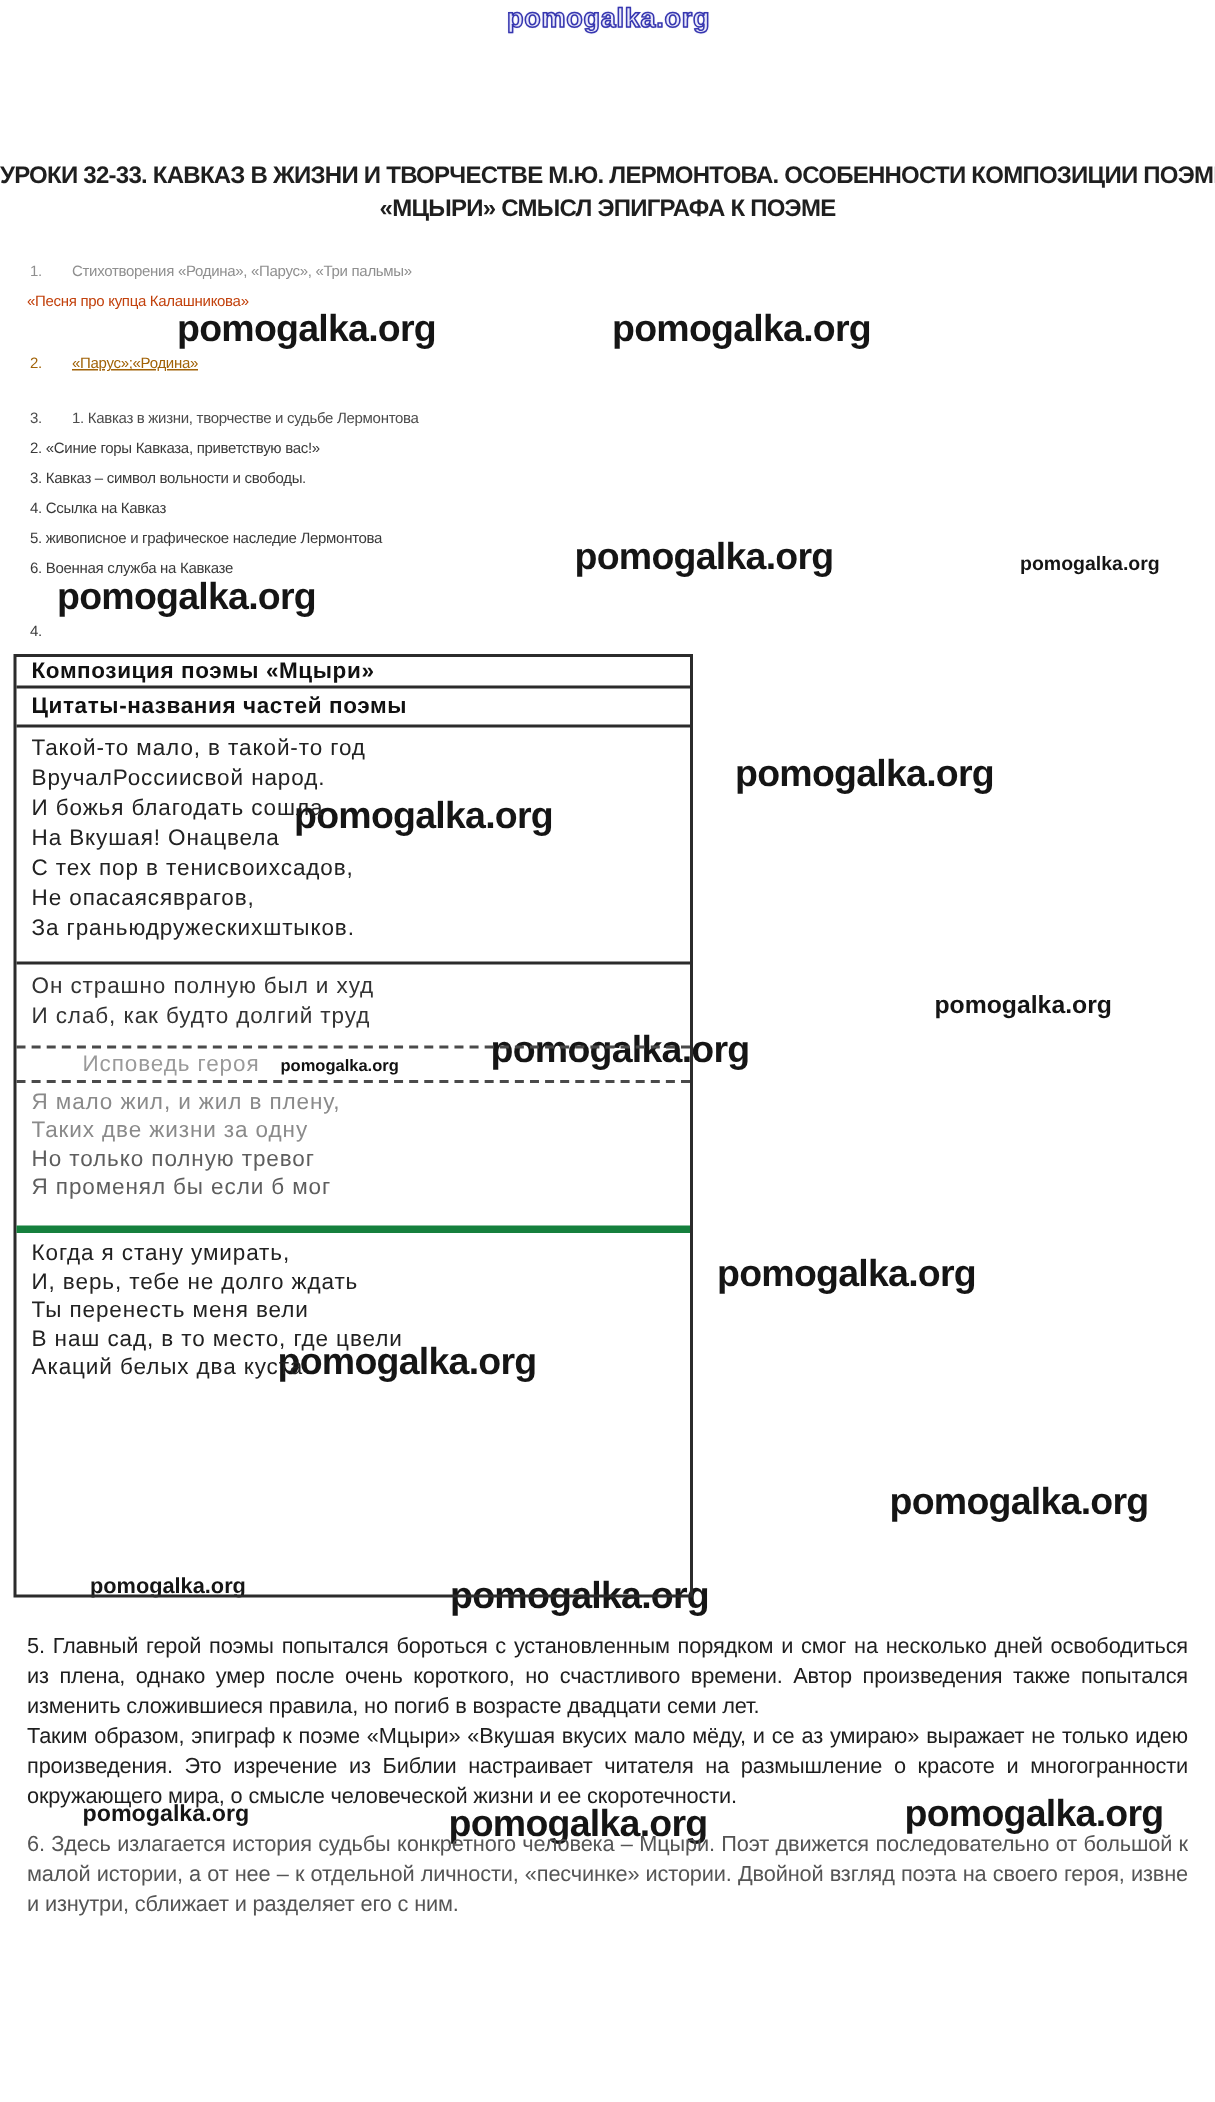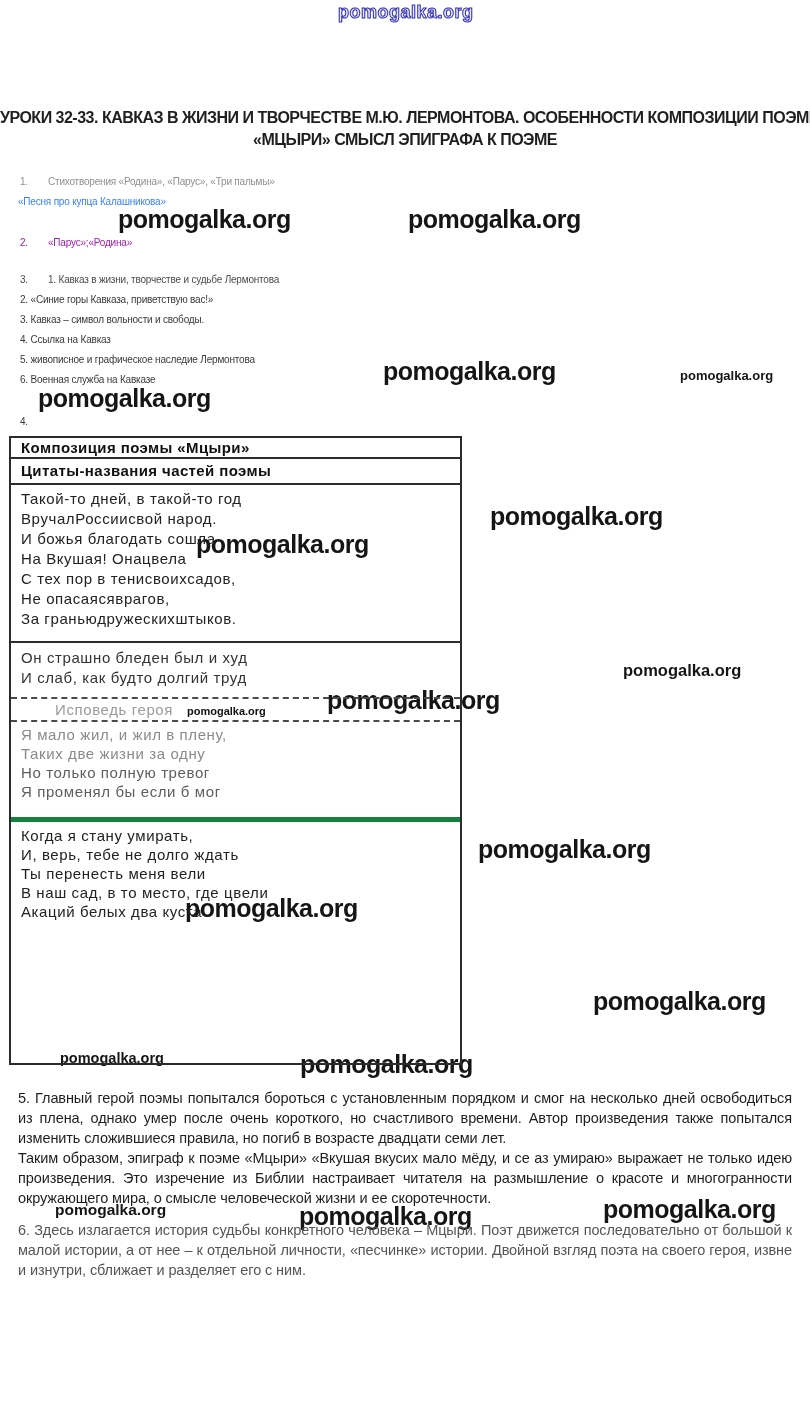--- a/index.html
+++ b/index.html
@@ -19,22 +19,22 @@
     color:#e9e9fa;-webkit-text-stroke:1px #3636b0;text-shadow:0 0 1px #3636b0;
   }
   
   .title{position:absolute;left:0;top:107px;width:810px;text-align:center;
     font-size:16px;font-weight:700;letter-spacing:-0.5px;line-height:22px;color:#1f1f1f;}
   .title div{white-space:nowrap;}
   
   .blk{position:absolute;left:20px;font-size:10px;letter-spacing:-0.2px;line-height:20px;}
   .num{display:inline-block;width:28px;}
   .gray1{color:#8f8f8f;}
-  .gray2{color:#3b82f6;}
-  .dark{color:#a21caf;}
+  .gray2{color:#c2410c;}
+  .dark{color:#a16207;text-decoration:underline;}
   .mid{color:#4c4c4c;}
   
   .qtable{position:absolute;left:9px;top:436px;width:453px;height:629px;
     box-sizing:border-box;border:2px solid #2b2b2b;background:transparent;}
   .trow{box-sizing:border-box;padding-left:10px;overflow:hidden;
     font-size:15px;letter-spacing:0.6px;color:#222;}
   .trow .line{white-space:nowrap;}
   .th{font-weight:700;letter-spacing:0.4px;color:#111;}
   .row-h1{height:21px;padding-top:1px;border-bottom:2px solid #2b2b2b;}
   .row-h2{height:26px;padding-top:3px;border-bottom:2px solid #2b2b2b;}
@@ -107,31 +107,31 @@
 
   <div class="blk" style="top:412px;color:#3a3a3a;">
     <span>4.</span>
   </div>
 
   <div class="qtable">
     <div class="trow th row-h1">Композиция поэмы «Мцыри»</div>
     <div class="trow th row-h2">Цитаты-названия частей поэмы</div>
 
     <div class="trow row-1">
-      <div class="line">Такой-то дней, в такой-то год</div>
+      <div class="line">Такой-то мало, в такой-то год</div>
       <div class="line">ВручалРоссиисвой народ.</div>
       <div class="line">И божья благодать сошла</div>
       <div class="line">На Вкушая! Онацвела</div>
       <div class="line">С тех пор в тенисвоихсадов,</div>
       <div class="line">Не опасаясяврагов,</div>
       <div class="line">За граньюдружескихштыков.</div>
     </div>
 
     <div class="trow row-2">
-      <div class="line">Он страшно бледен был и худ</div>
+      <div class="line">Он страшно полную был и худ</div>
       <div class="line">И слаб, как будто долгий труд</div>
     </div>
 
     <div class="trow row-3">
       <span>Исповедь героя</span><span class="wm-inline">pomogalka.org</span>
     </div>
 
     <div class="trow row-4">
       <div class="line fade-a">Я мало жил, и жил в плену,</div>
       <div class="line fade-a">Таких две жизни за одну</div>

